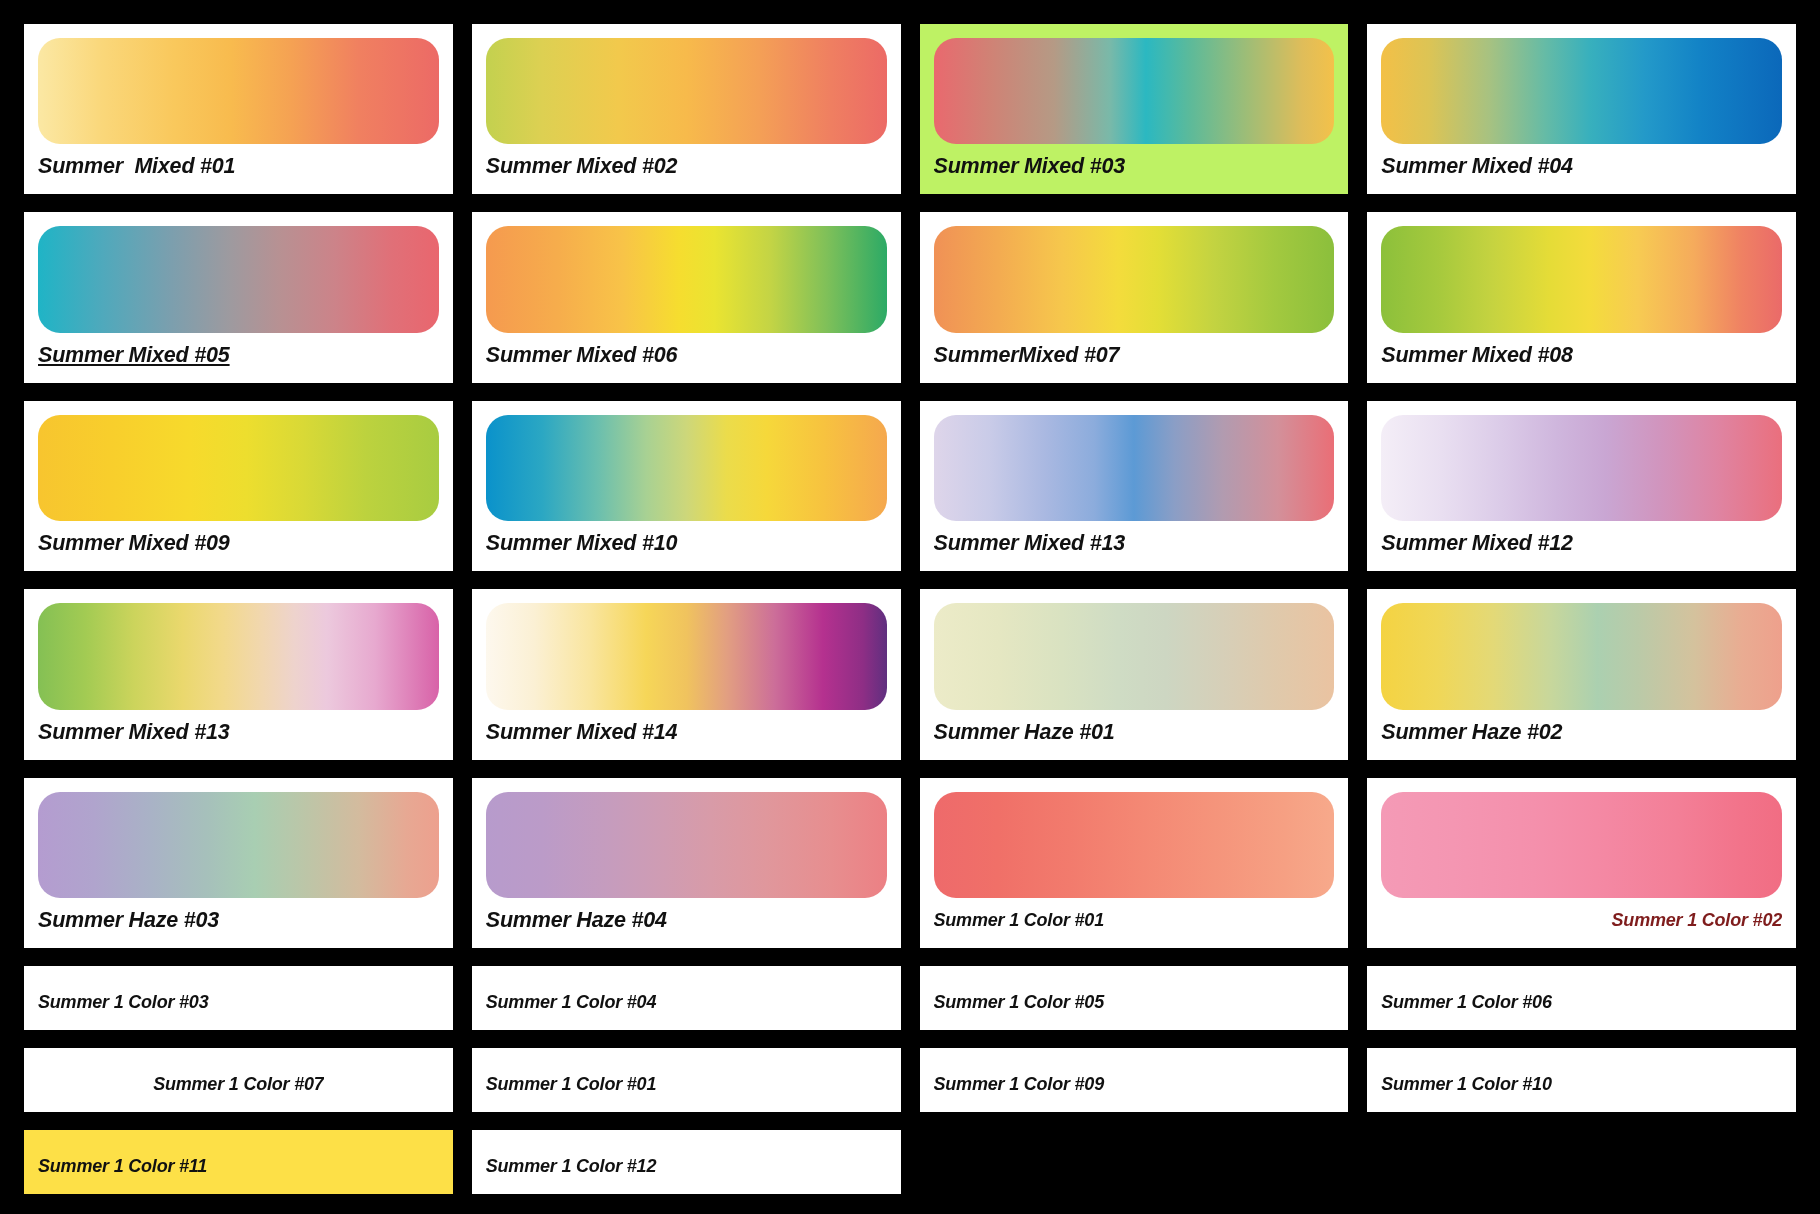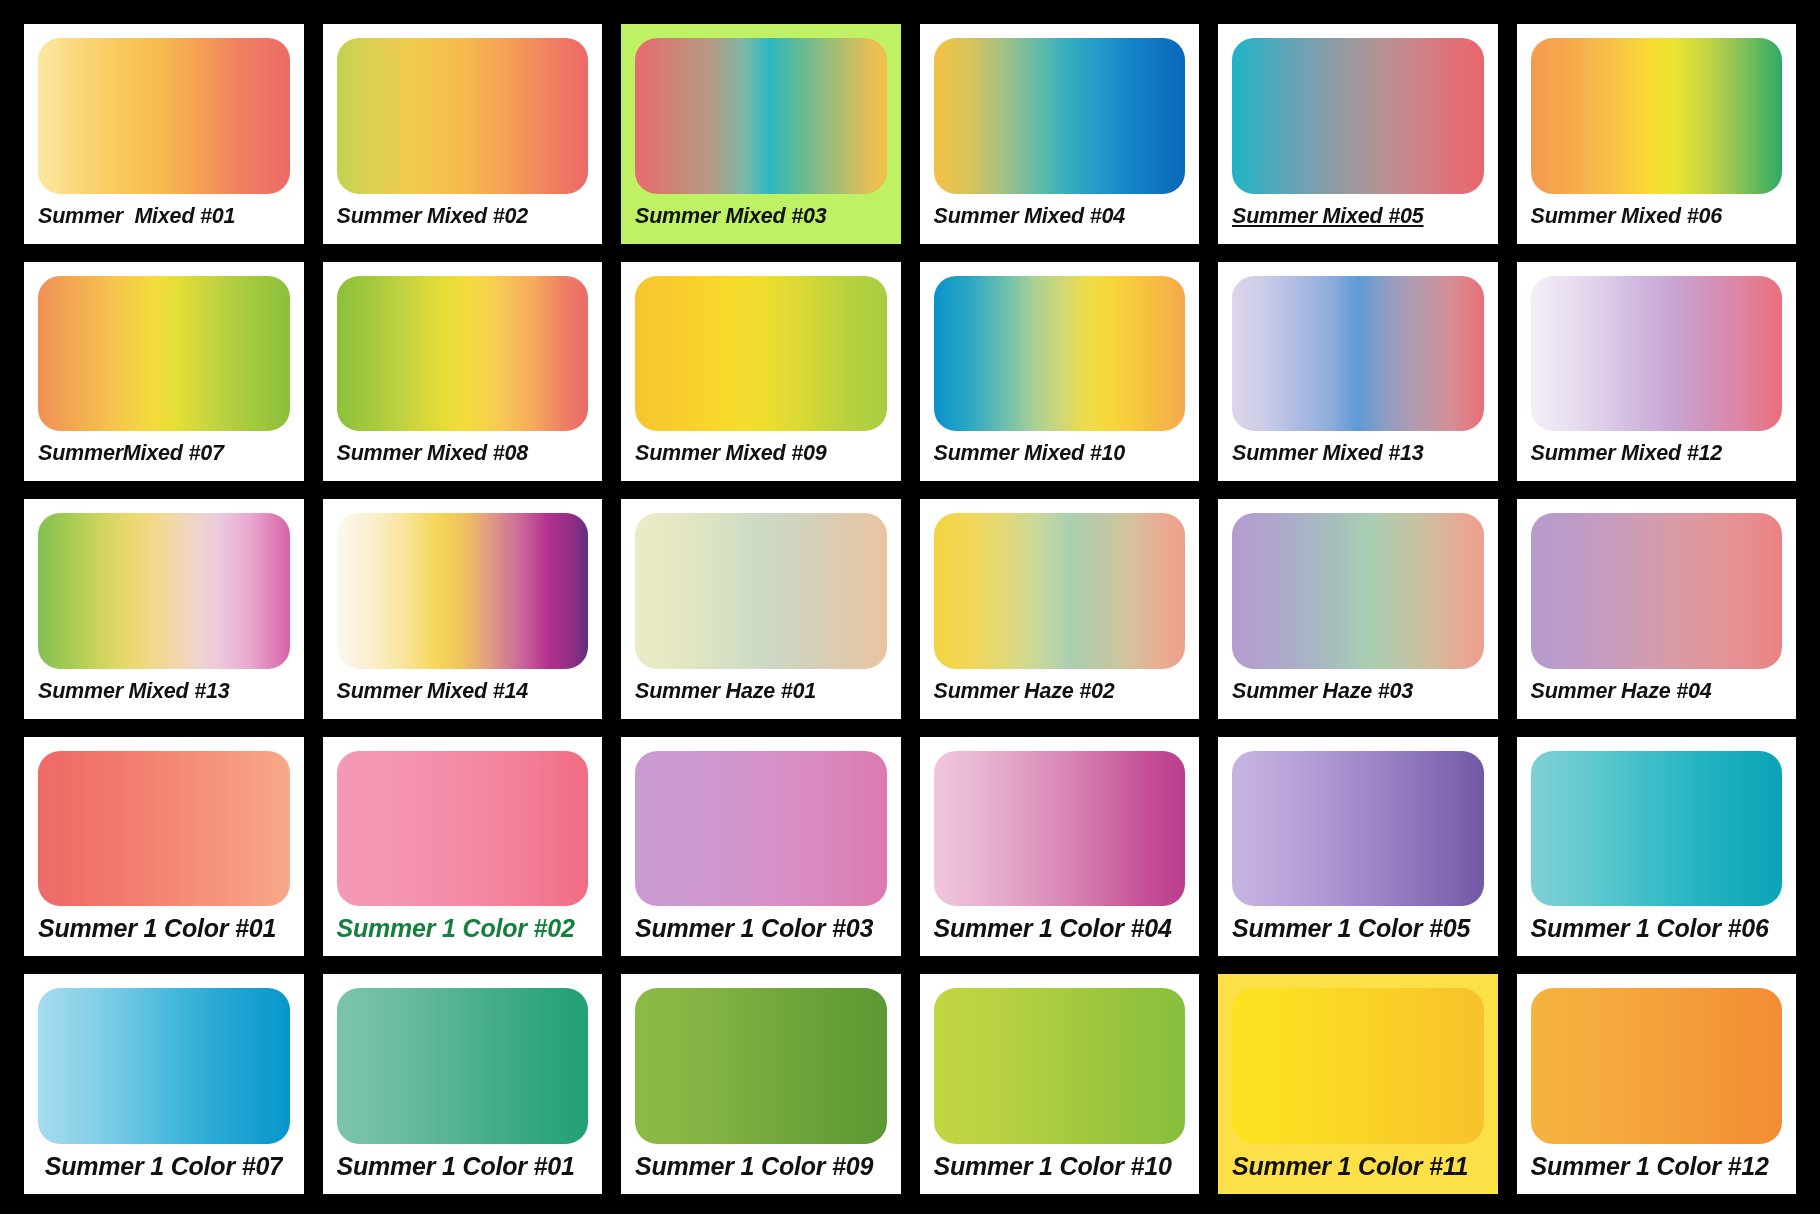--- a/index.html
+++ b/index.html
@@ -13,21 +13,21 @@
 
   body {
     font-family: "Liberation Sans", "DejaVu Sans", sans-serif;
   }
 
   #grid {
     width: 1820px;
     height: 1214px;
     padding: 24px 24px 20px 24px;
     display: grid;
-    grid-template-columns: repeat(6, 1fr);
+    grid-template-columns: repeat(4, 1fr);
     grid-template-rows: repeat(5, 1fr);
     column-gap: 19px;
     row-gap: 18px;
   }
 
   .card {
     background: #ffffff;
     display: flex;
     flex-direction: column;
     padding: 14px 14px 6px 14px;
@@ -48,21 +48,21 @@
     font-style: italic;
     font-weight: 600;
     font-size: 21.5px;
     color: #111111;
     letter-spacing: -0.2px;
     white-space: pre;
     overflow: hidden;
   }
 
   
-  .row-color .card-label { font-size: 25px; }
+  .row-color .card-label { font-size: 18px; }
 </style>
 </head>
 <body style="background: rgb(0, 0, 0);">
 
 <div id="grid">
     <div class="card" style="background: rgb(255, 255, 255);">
       <div class="swatch" style="background: linear-gradient(90deg, rgb(251, 232, 164) 0%, rgb(250, 215, 122) 16%, rgb(249, 200, 92) 34%, rgb(248, 187, 78) 48%, rgb(245, 162, 83) 63%, rgb(240, 128, 96) 80%, rgb(236, 106, 102) 100%);"></div>
       <div class="card-label" style="color: rgb(17, 17, 17);">Summer  Mixed #01</div>
     </div>
     <div class="card" style="background: rgb(255, 255, 255);">
@@ -132,21 +132,21 @@
     <div class="card" style="background: rgb(255, 255, 255);">
       <div class="swatch" style="background: linear-gradient(90deg, rgb(183, 155, 204) 0%, rgb(187, 155, 200) 14%, rgb(197, 156, 190) 30%, rgb(207, 156, 179) 44%, rgb(216, 155, 168) 56%, rgb(224, 151, 156) 70%, rgb(231, 142, 143) 86%, rgb(236, 128, 132) 100%);"></div>
       <div class="card-label" style="color: rgb(17, 17, 17);">Summer Haze #04</div>
     </div>
     <div class="card row-color" style="background: rgb(255, 255, 255);">
       <div class="swatch" style="background: linear-gradient(90deg, rgb(238, 106, 107) 0%, rgb(240, 112, 104) 16%, rgb(242, 123, 109) 34%, rgb(244, 136, 116) 52%, rgb(245, 148, 123) 70%, rgb(246, 160, 131) 88%, rgb(247, 169, 139) 100%);"></div>
       <div class="card-label" style="color: rgb(17, 17, 17);">Summer 1 Color #01</div>
     </div>
     <div class="card row-color" style="background: rgb(255, 255, 255);">
       <div class="swatch" style="background: linear-gradient(90deg, rgb(244, 154, 182) 0%, rgb(244, 150, 178) 18%, rgb(244, 144, 172) 38%, rgb(244, 136, 163) 56%, rgb(243, 127, 151) 74%, rgb(242, 115, 138) 90%, rgb(241, 109, 131) 100%);"></div>
-      <div class="card-label" style="color: #15803d;">Summer 1 Color #02</div>
+      <div class="card-label" style="color: #7f1d1d; text-align: right;">Summer 1 Color #02</div>
     </div>
     <div class="card row-color" style="background: rgb(255, 255, 255);">
       <div class="swatch" style="background: linear-gradient(90deg, rgb(203, 154, 210) 0%, rgb(205, 154, 209) 18%, rgb(209, 151, 205) 38%, rgb(214, 145, 199) 56%, rgb(217, 137, 192) 74%, rgb(220, 127, 182) 90%, rgb(221, 121, 177) 100%);"></div>
       <div class="card-label" style="color: rgb(17, 17, 17);">Summer 1 Color #03</div>
     </div>
     <div class="card row-color" style="background: rgb(255, 255, 255);">
       <div class="swatch" style="background: linear-gradient(90deg, rgb(240, 198, 220) 0%, rgb(234, 183, 211) 16%, rgb(226, 163, 198) 32%, rgb(217, 138, 183) 50%, rgb(207, 109, 166) 68%, rgb(196, 80, 151) 84%, rgb(187, 61, 140) 100%);"></div>
       <div class="card-label" style="color: rgb(17, 17, 17);">Summer 1 Color #04</div>
     </div>
     <div class="card row-color" style="background: rgb(255, 255, 255);">

